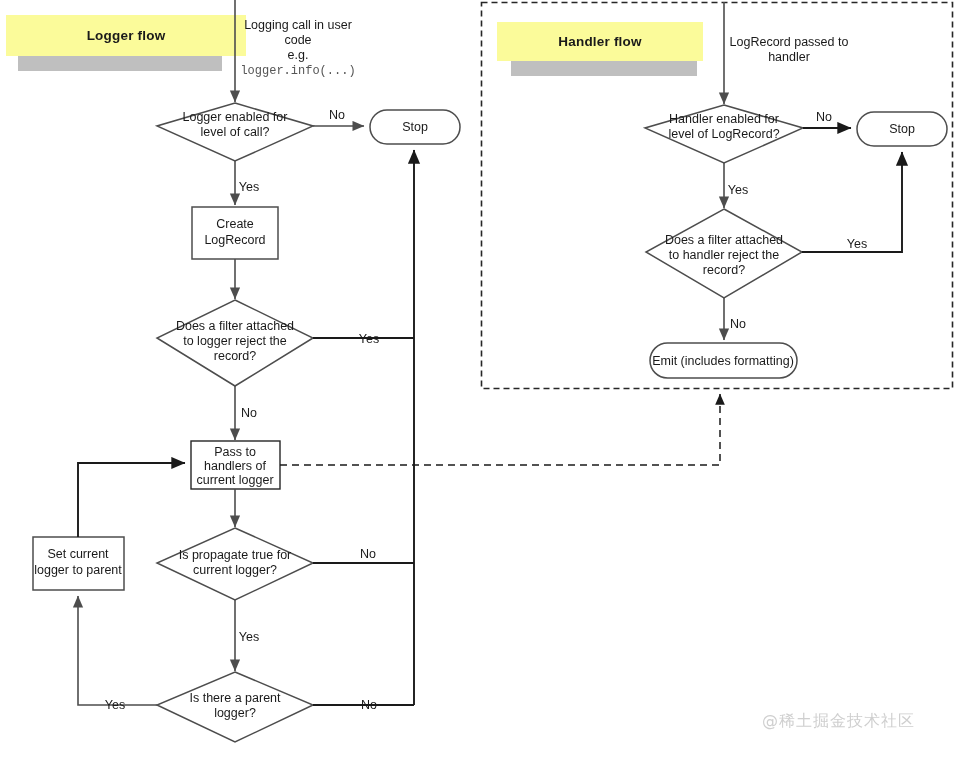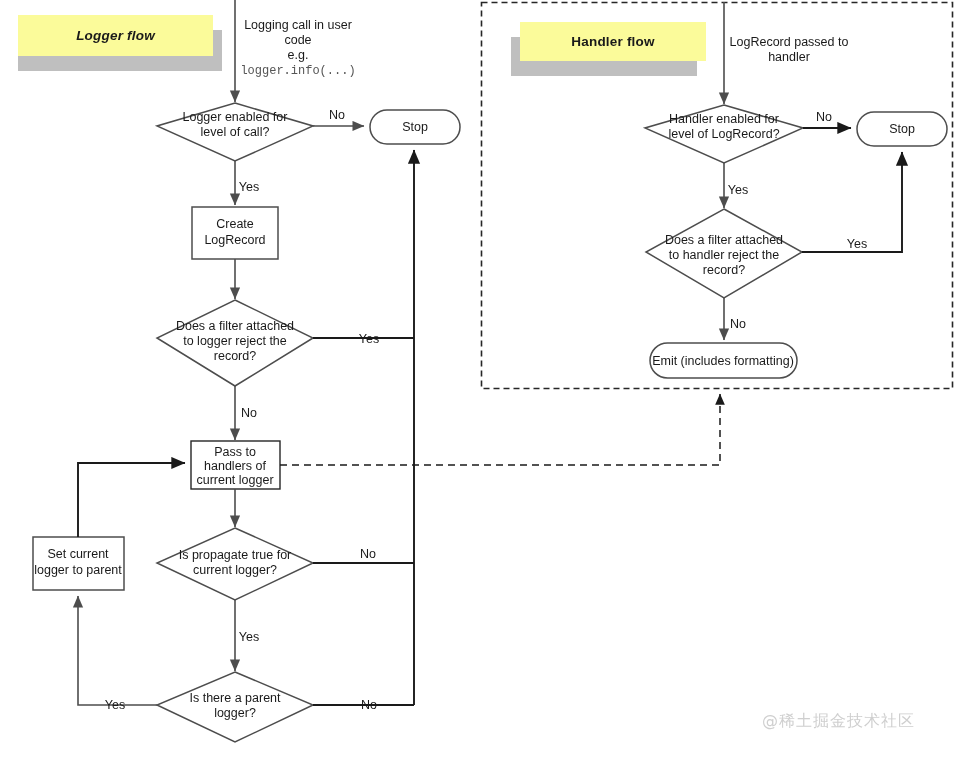--- a/index.html
+++ b/index.html
@@ -19,26 +19,26 @@
   .banner{position:absolute;background:#fbfb9a;display:flex;align-items:center;justify-content:center;}
   .banner-text{font-family:"Liberation Sans",sans-serif;font-size:13.5px;font-weight:bold;color:#1a1a1a;letter-spacing:.2px;}
   .watermark{position:absolute;left:752px;top:711px;font-family:"DejaVu Sans",sans-serif;font-size:16px;color:#cfcfcf;white-space:nowrap;letter-spacing:1px;margin-left:10px;}
 </style>
 </head>
 <body>
 
 <div id="stage">
 
   <div class="banner-shadow" style="left:18px;top:30px;width:204px;height:41px;"></div>
-  <div class="banner" style="left:18px;top:15px;width:195px;height:41px;font-style:italic;">
+  <div class="banner" style="left:6px;top:15px;width:240px;height:41px;">
     <span class="banner-text">Logger flow</span>
   </div>
 
   <div class="banner-shadow" style="left:511px;top:37px;width:186px;height:39px;"></div>
-  <div class="banner" style="left:497px;top:22px;width:186px;height:39px;margin-left:23px;">
+  <div class="banner" style="left:497px;top:22px;width:206px;height:39px;">
     <span class="banner-text">Handler flow</span>
   </div>
 
   <svg viewBox="0 0 955 758" xmlns="http://www.w3.org/2000/svg">
     <defs>
       <marker id="arrow" markerWidth="9" markerHeight="9" refX="7.2" refY="3.2" orient="auto" markerUnits="strokeWidth">
         <path d="M0,0 L7.4,3.2 L0,6.4 z" fill="#1a1a1a"></path>
       </marker>
       <marker id="arrowg" markerWidth="9" markerHeight="9" refX="7.2" refY="3.2" orient="auto" markerUnits="strokeWidth">
         <path d="M0,0 L7.4,3.2 L0,6.4 z" fill="#4d4d4d"></path>

